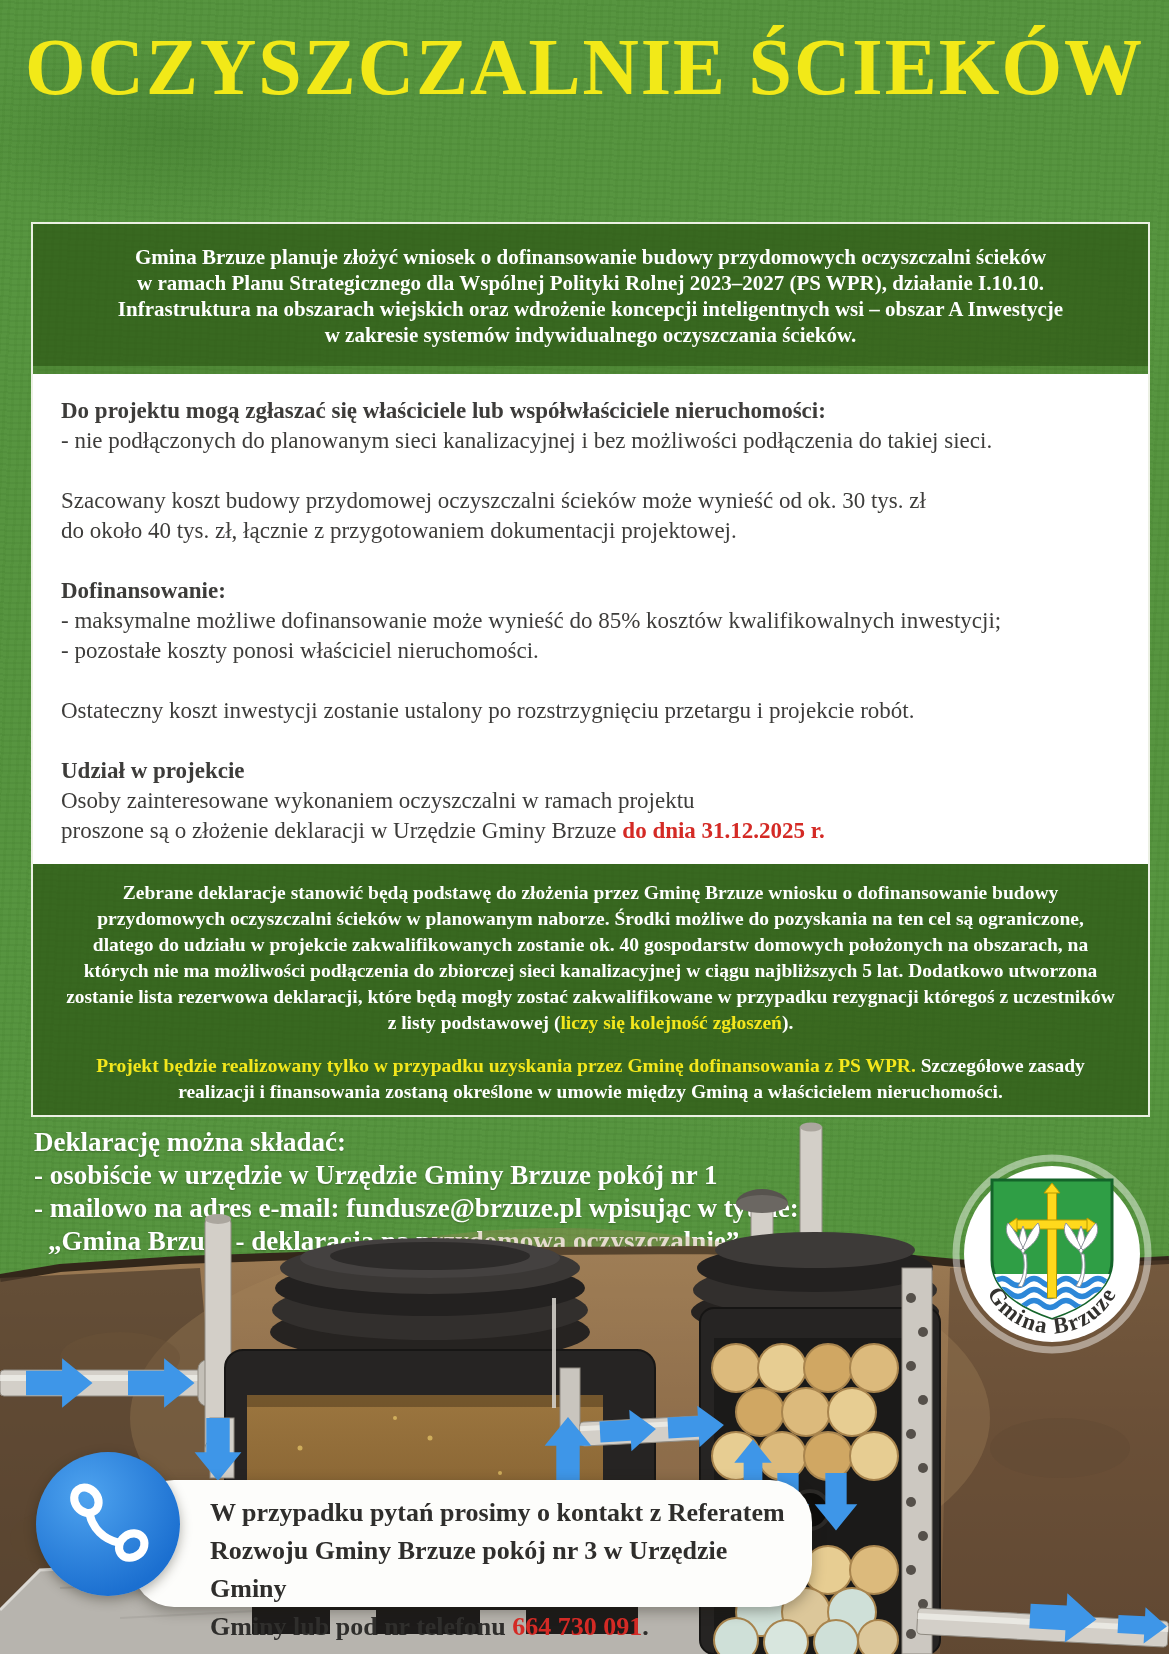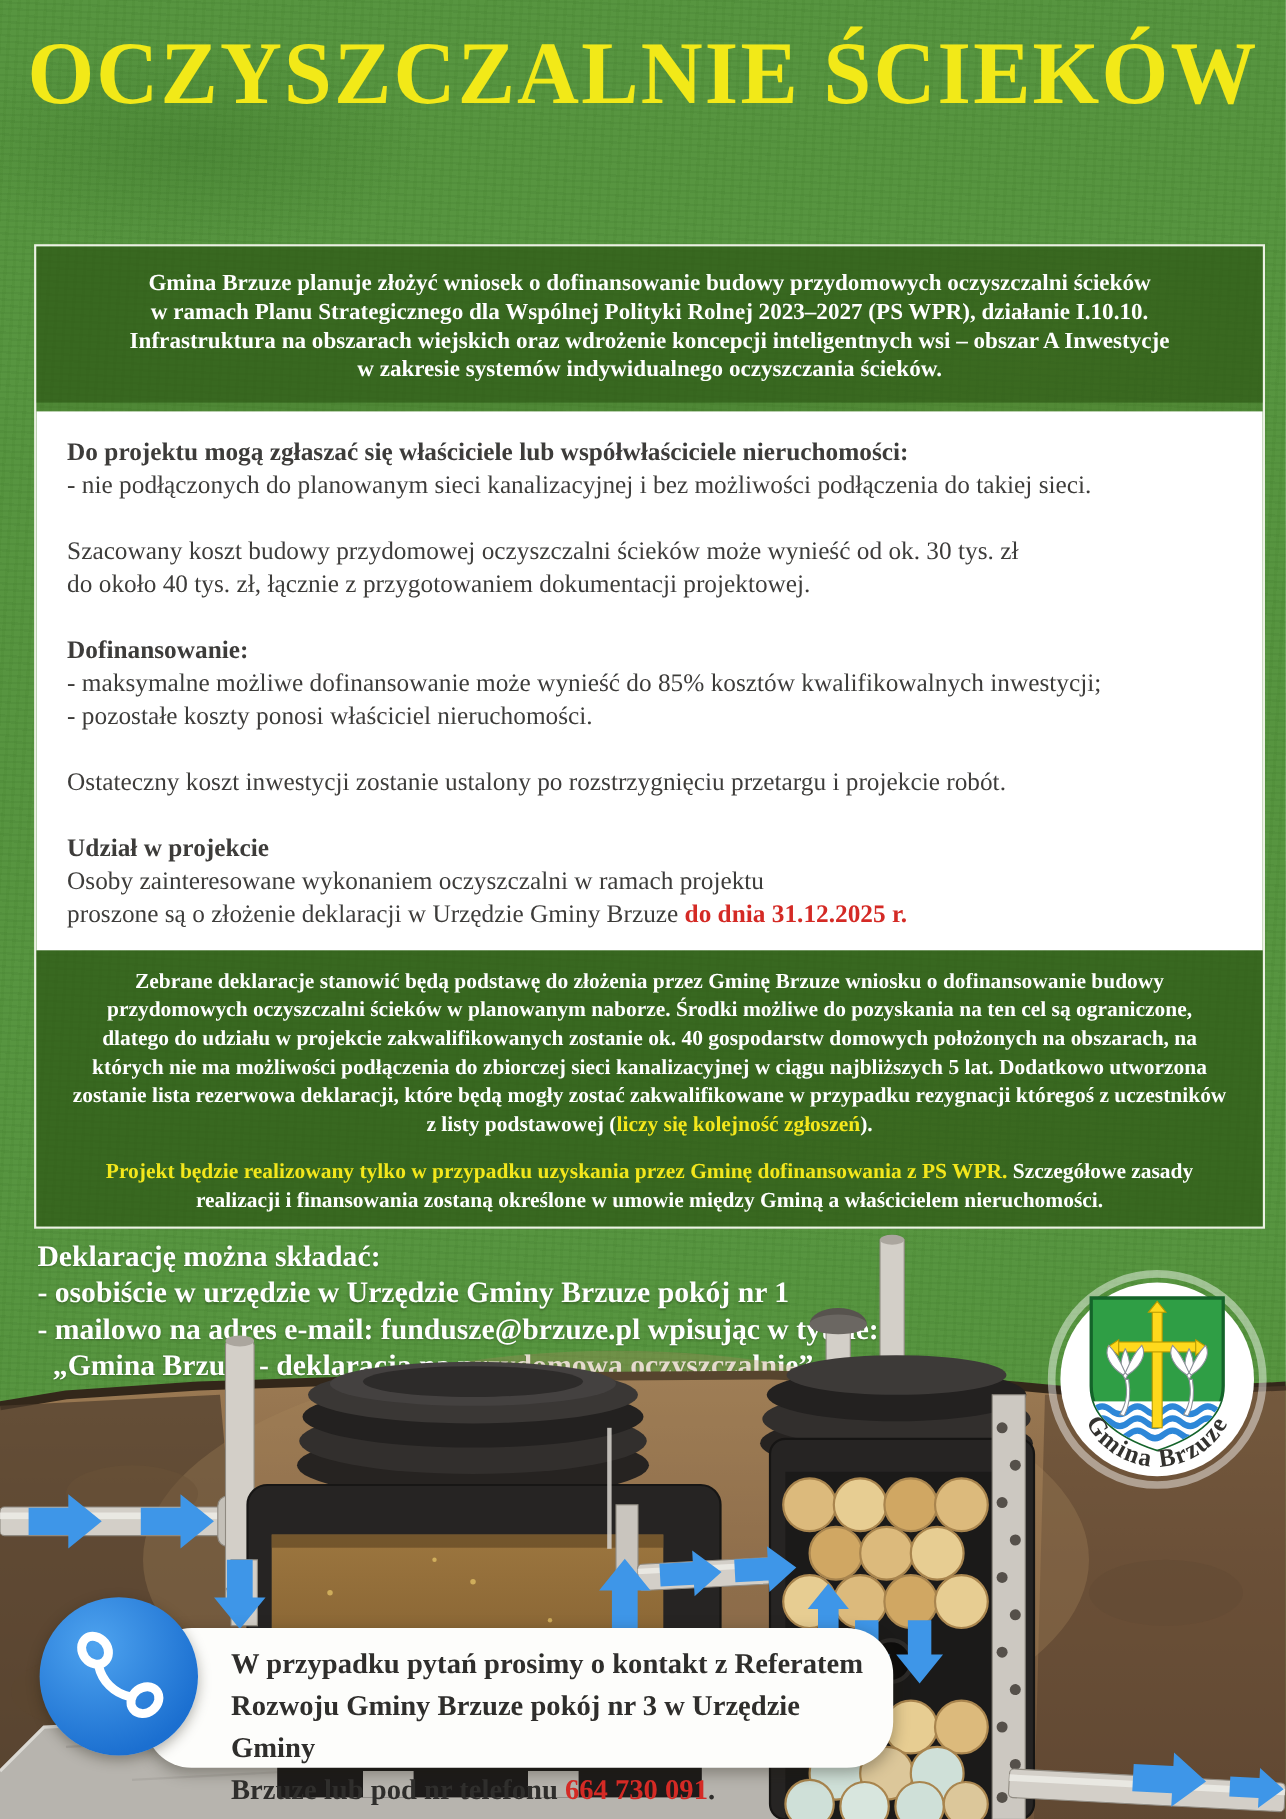--- a/index.html
+++ b/index.html
@@ -302,21 +302,21 @@
     </g>
     <path id="captionArc" d="M34,136 A 72,72 0 0 0 166,136" fill="none"></path>
     <text font-size="23" font-weight="bold" fill="#33322f" letter-spacing="1.5">
       <textPath href="#captionArc" xlink:href="#captionArc" startOffset="50%" text-anchor="middle">Gmina Brzuze</textPath>
     </text>
   </svg>
 
   <div class="contact-card">
     <div>W przypadku pytań prosimy o kontakt z Referatem</div>
     <div>Rozwoju Gminy Brzuze pokój nr 3 w Urzędzie Gminy</div>
-    <div><span>Brzuze lub pod nr telefonu </span><span class="red">664 730 091</span><span>.</span></div>
+    <div><span>Gminy lub pod nr telefonu </span><span class="red">664 730 091</span><span>.</span></div>
   </div>
   <div class="phone-badge">
     <svg viewBox="0 0 100 100">
       <g stroke="#fff" stroke-width="7.5" fill="none" stroke-linecap="round">
         <path d="M33 41 a 34 34 0 0 0 26 26"></path>
         <ellipse cx="30" cy="28" rx="10.5" ry="12.5" transform="rotate(-38 30 28)"></ellipse>
         <ellipse cx="72" cy="70" rx="12.5" ry="10.5" transform="rotate(-38 72 70)"></ellipse>
       </g>
     </svg>
   </div>

